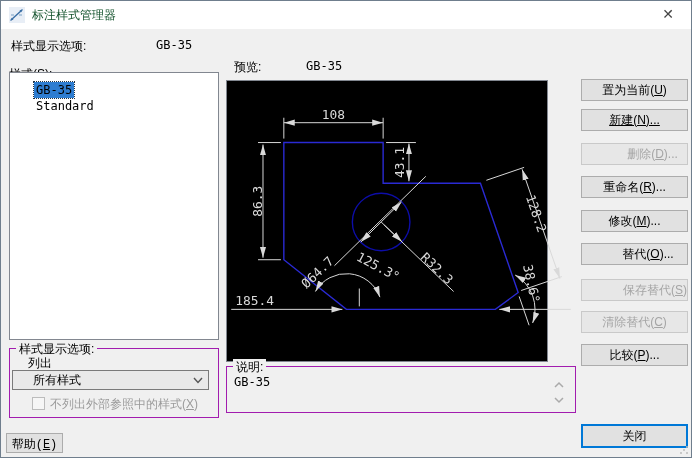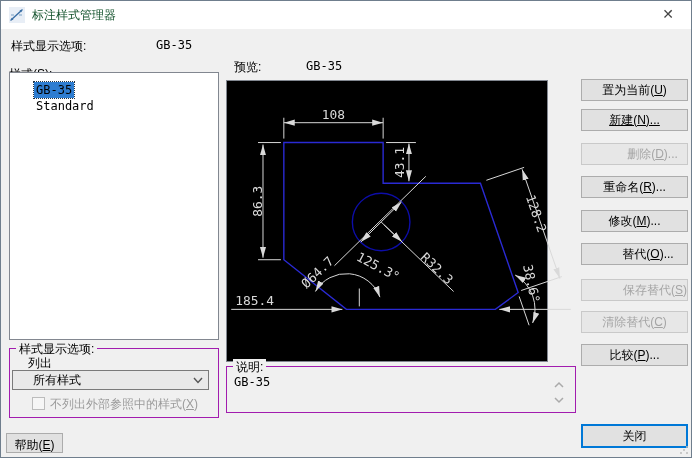--- a/index.html
+++ b/index.html
@@ -71,21 +71,21 @@
     background: #f6f6f6; border: 1px solid #bcbcbc; margin-right: 5px;
   }
 
   .btn {
     position: absolute; left: 580px; width: 107px; height: 22px;
     background: #e1e1e1; border: 1px solid #acacac;
     text-align: center; line-height: 20px; font-size: 12px;
   }
   .btn.disabled { background: #e7e7e7; border-color: #c9c9c9; color: #a5a5a5; }
   .btn.default { border: 2px solid #0078d7; height: 24px; line-height: 20px; }
-  #help-btn { left: 5px; top: 432px; width: 57px; height: 20px; line-height: 22px; }
+  #help-btn { left: 5px; top: 432px; width: 57px; height: 20px; line-height: 22px; font-family: Liberation Mono, monospace; }
 
   .desc-chevron { position: absolute; right: 10px; width: 12px; height: 8px; color: #a9a9a9; }
 
   .grip { position: absolute; right: 2px; bottom: 2px; width: 10px; height: 10px; }
 </style>
 </head>
 <body>
 
 <div class="window">
 

